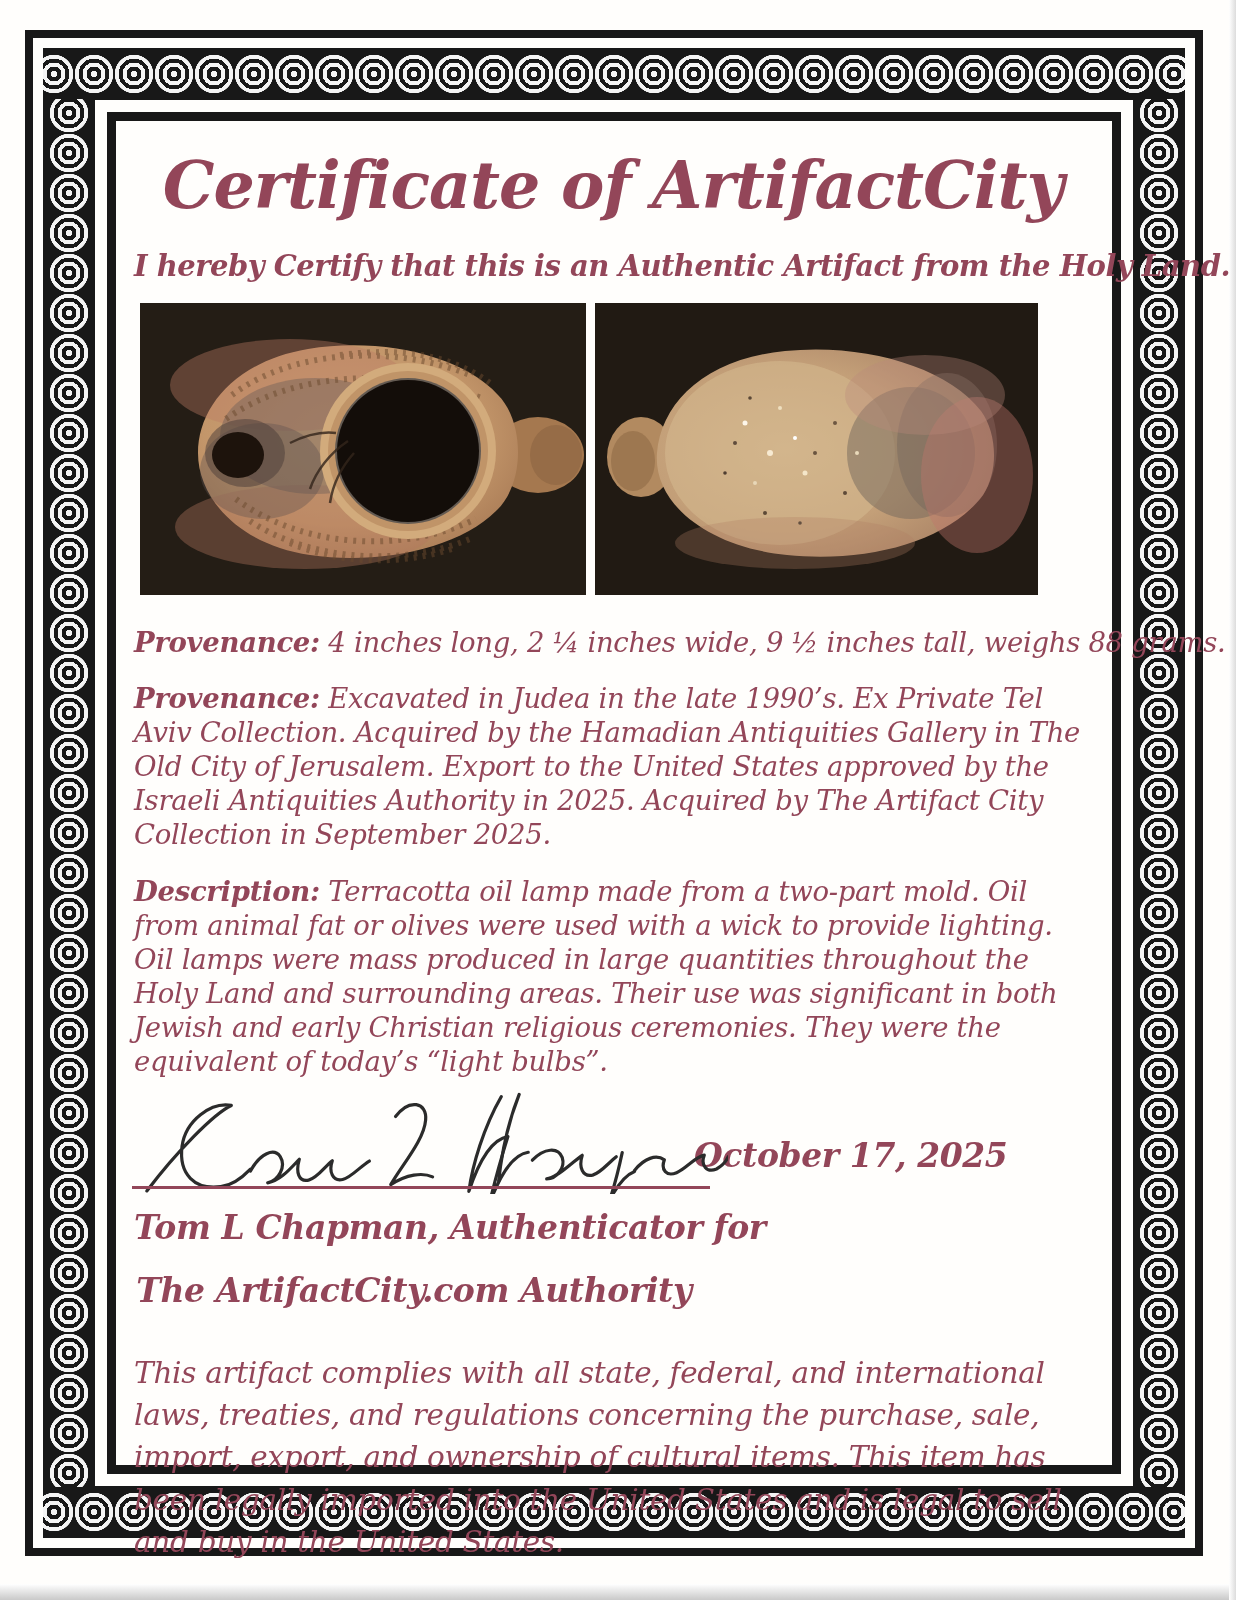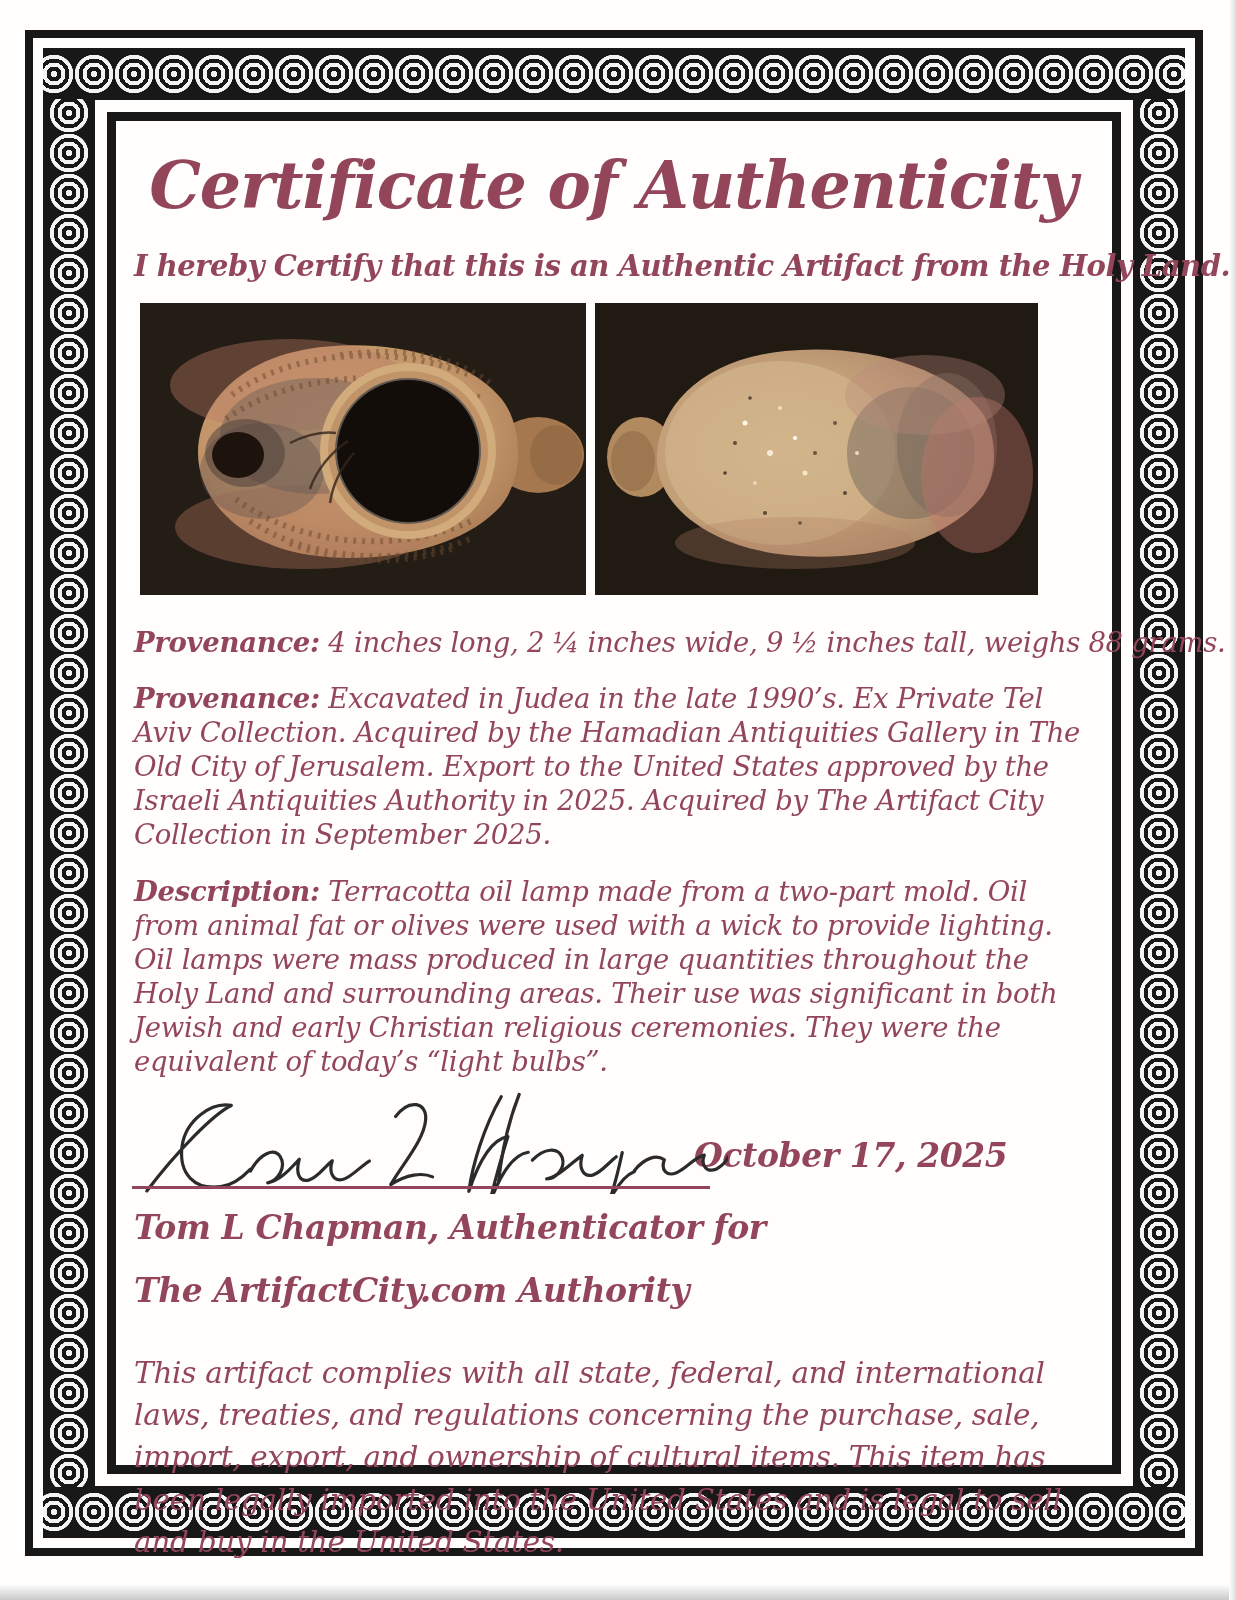--- a/index.html
+++ b/index.html
@@ -58,21 +58,21 @@
   .photo.left{width:446px;}
   .photo.right{width:443px;}
   .photo svg{display:block;}
 
   .para{margin-top:22px;font-size:27.5px;line-height:1.24;letter-spacing:-0.3px;}
   .para.dimensions{margin-top:30px;white-space:nowrap;}
   .para .lbl{font-weight:bold;}
 
   
   .sig-grid{display:flex;margin-top:12px;}
-  .sig-left{width:560px;position:relative;flex:none;}
+  .sig-left{width:560px;position:relative;flex:none;text-align:center;}
   .sig-svg{display:block;width:600px;height:104px;margin-left:-6px;}
   .sig-underline{position:absolute;left:-2px;top:96px;width:578px;height:3px;
     background:var(--ink);}
   .sig-line{font-size:33px;font-weight:bold;letter-spacing:-0.4px;white-space:nowrap;}
   .sig-left .sig-line.first{margin-top:14px;}
   .sig-left .sig-line.second{margin-top:24px;}
   .sig-right{padding-top:46px;flex:1;}
   .sig-right .sig-line.loc{margin-top:44px;}
   .sig-right .sig-line.tag{margin-top:22px;}
 
@@ -89,21 +89,21 @@
   <div class="outer-frame">
     <div class="band-wrap">
       <div class="band h top"></div>
       <div class="band h bottom"></div>
       <div class="band v left"></div>
       <div class="band v right"></div>
 
       <div class="inner-frame">
         <div class="content">
 
-          <div class="title">Certificate of Authenticity</div>
+          <div class="title">Certificate of ArtifactCity</div>
 
           <div class="intro">I hereby Certify that this is an Authentic Artifact from the Holy Land.</div>
 
 
           <div class="photos">
 
             <div class="photo left" title="terracotta-oil-lamp-top-view">
               <svg width="446" height="292" viewBox="0 0 446 292">
                 <defs>
                   <radialGradient id="lg1" cx="45%" cy="42%" r="78%">

